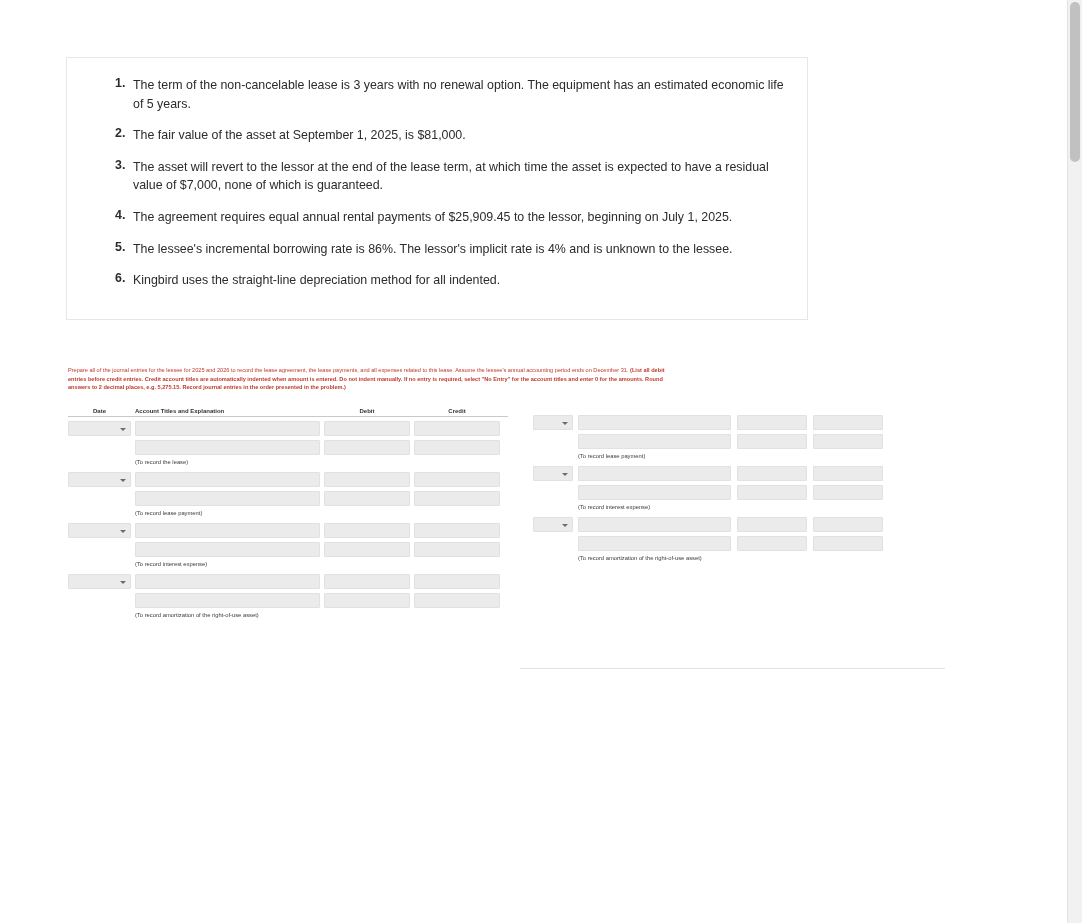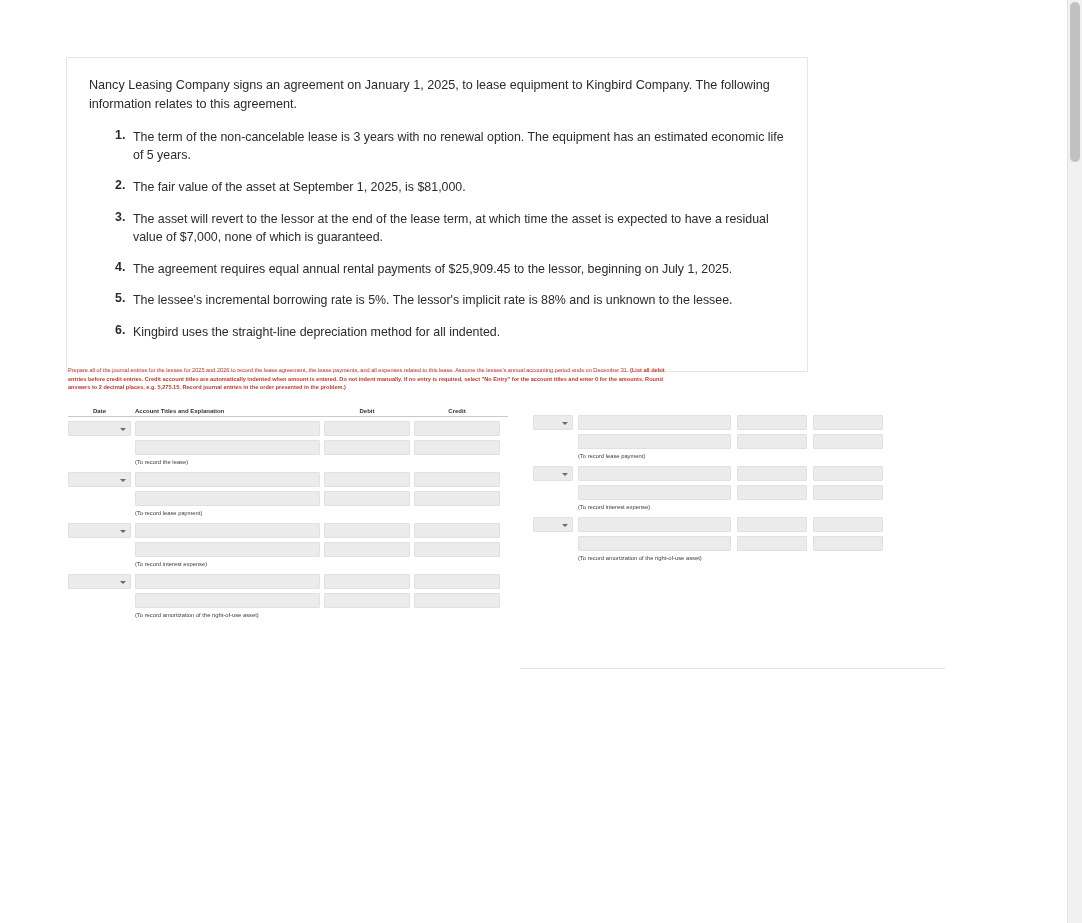--- a/index.html
+++ b/index.html
@@ -167,42 +167,41 @@
     width: 425px; height: 1px;
     background: #e2e2e2;
   }
 </style>
 </head>
 <body>
 
 <div id="page">
 
   <div class="problem-card">
-    <p class="problem-intro">Nancy Leasing Company signs an agreement on January 1, 2025, to lease equipment to Kingbird Company. The following information relates to this agreement.</p>
 
     <ul class="fact-list">
       <li class="fact-item">
         <div class="fact-num">1.</div>
         <div class="fact-text">The term of the non-cancelable lease is 3 years with no renewal option. The equipment has an estimated economic life of 5 years.</div>
       </li>
       <li class="fact-item">
         <div class="fact-num">2.</div>
         <div class="fact-text">The fair value of the asset at September 1, 2025, is $81,000.</div>
       </li>
       <li class="fact-item">
         <div class="fact-num">3.</div>
         <div class="fact-text">The asset will revert to the lessor at the end of the lease term, at which time the asset is expected to have a residual value of $7,000, none of which is guaranteed.</div>
       </li>
       <li class="fact-item">
         <div class="fact-num">4.</div>
         <div class="fact-text">The agreement requires equal annual rental payments of $25,909.45 to the lessor, beginning on July 1, 2025.</div>
       </li>
       <li class="fact-item">
         <div class="fact-num">5.</div>
-        <div class="fact-text">The lessee's incremental borrowing rate is 5%. The lessor's implicit rate is 88% and is unknown to the lessee.</div>
+        <div class="fact-text">The lessee's incremental borrowing rate is 86%. The lessor's implicit rate is 4% and is unknown to the lessee.</div>
       </li>
       <li class="fact-item">
         <div class="fact-num">6.</div>
         <div class="fact-text">Kingbird uses the straight-line depreciation method for all indented.</div>
       </li>
     </ul>
   </div>
 
   <div class="instructions">
     <span class="lead">Prepare all of the journal entries for the lessee for 2025 and 2026 to record the lease agreement, the lease payments, and all expenses related to this lease. Assume the lessee's annual accounting period ends on December 31. </span><span>(List all debit entries before credit entries. Credit account titles are automatically indented when amount is entered. Do not indent manually. If no entry is required, select "No Entry" for the account titles and enter 0 for the amounts. Round answers to 2 decimal places, e.g. 5,275.15. Record journal entries in the order presented in the problem.)</span>

